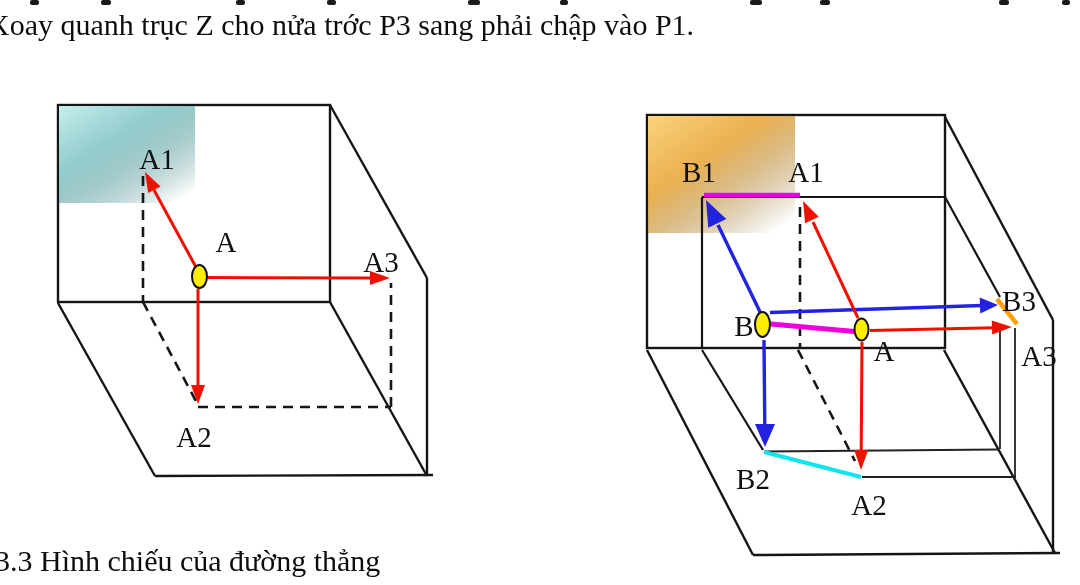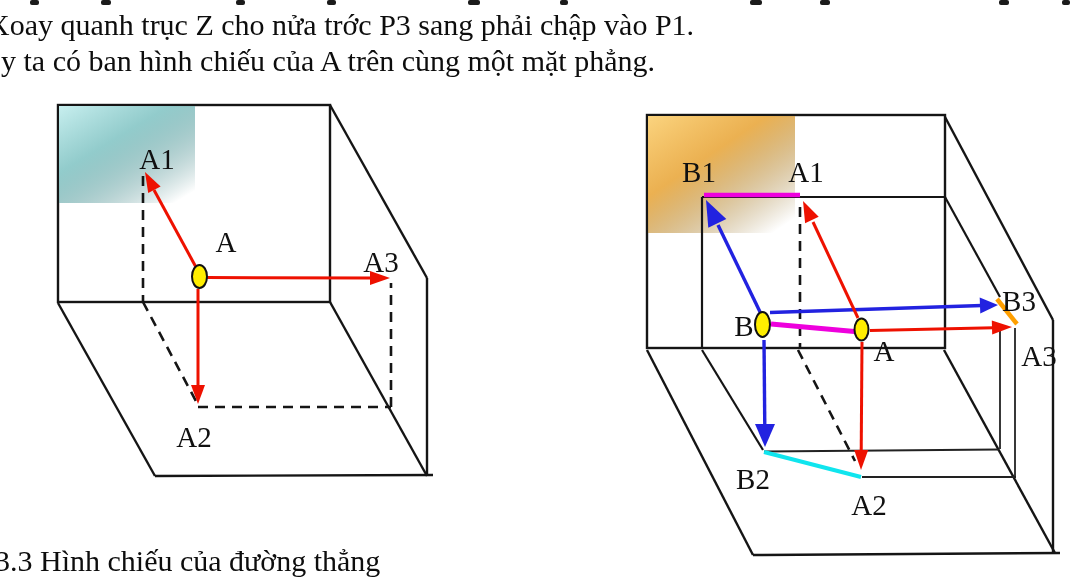--- a/index.html
+++ b/index.html
@@ -26,21 +26,20 @@
       <div class="frag" style="left: 327px; width: 9px;"></div>
       <div class="frag" style="left: 468px; width: 12px;"></div>
       <div class="frag" style="left: 560px; width: 8px;"></div>
       <div class="frag" style="left: 750px; width: 12px;"></div>
       <div class="frag" style="left: 820px; width: 10px;"></div>
       <div class="frag" style="left: 999px; width: 10px;"></div>
       <div class="frag" style="left: 1062px; width: 8px;"></div>
     </div>
 
   <div class="textline" style="left:-12px;top:6px;">Xoay quanh trục Z cho nửa trớc P3 sang phải chập vào P1.</div>
-  <div class="textline" style="left:1px;top:42px;">y ta có ban hình chiếu của A trên cùng một mặt phẳng.</div>
   <div class="textline" style="left:-5px;top:542px;">3.3 Hình chiếu của đường thẳng</div>
 
   <svg width="1080" height="585" viewBox="0 0 1080 585">
     <defs>
       <linearGradient id="tealGrad" x1="0" y1="0" x2="0.85" y2="1">
         <stop offset="0" stop-color="#c8efef" stop-opacity="1"></stop>
         <stop offset="0.4" stop-color="#86c6c6" stop-opacity="0.9"></stop>
         <stop offset="1" stop-color="#20696b" stop-opacity="0"></stop>
       </linearGradient>
       <linearGradient id="orangeGrad" x1="0" y1="0" x2="0.85" y2="1">

